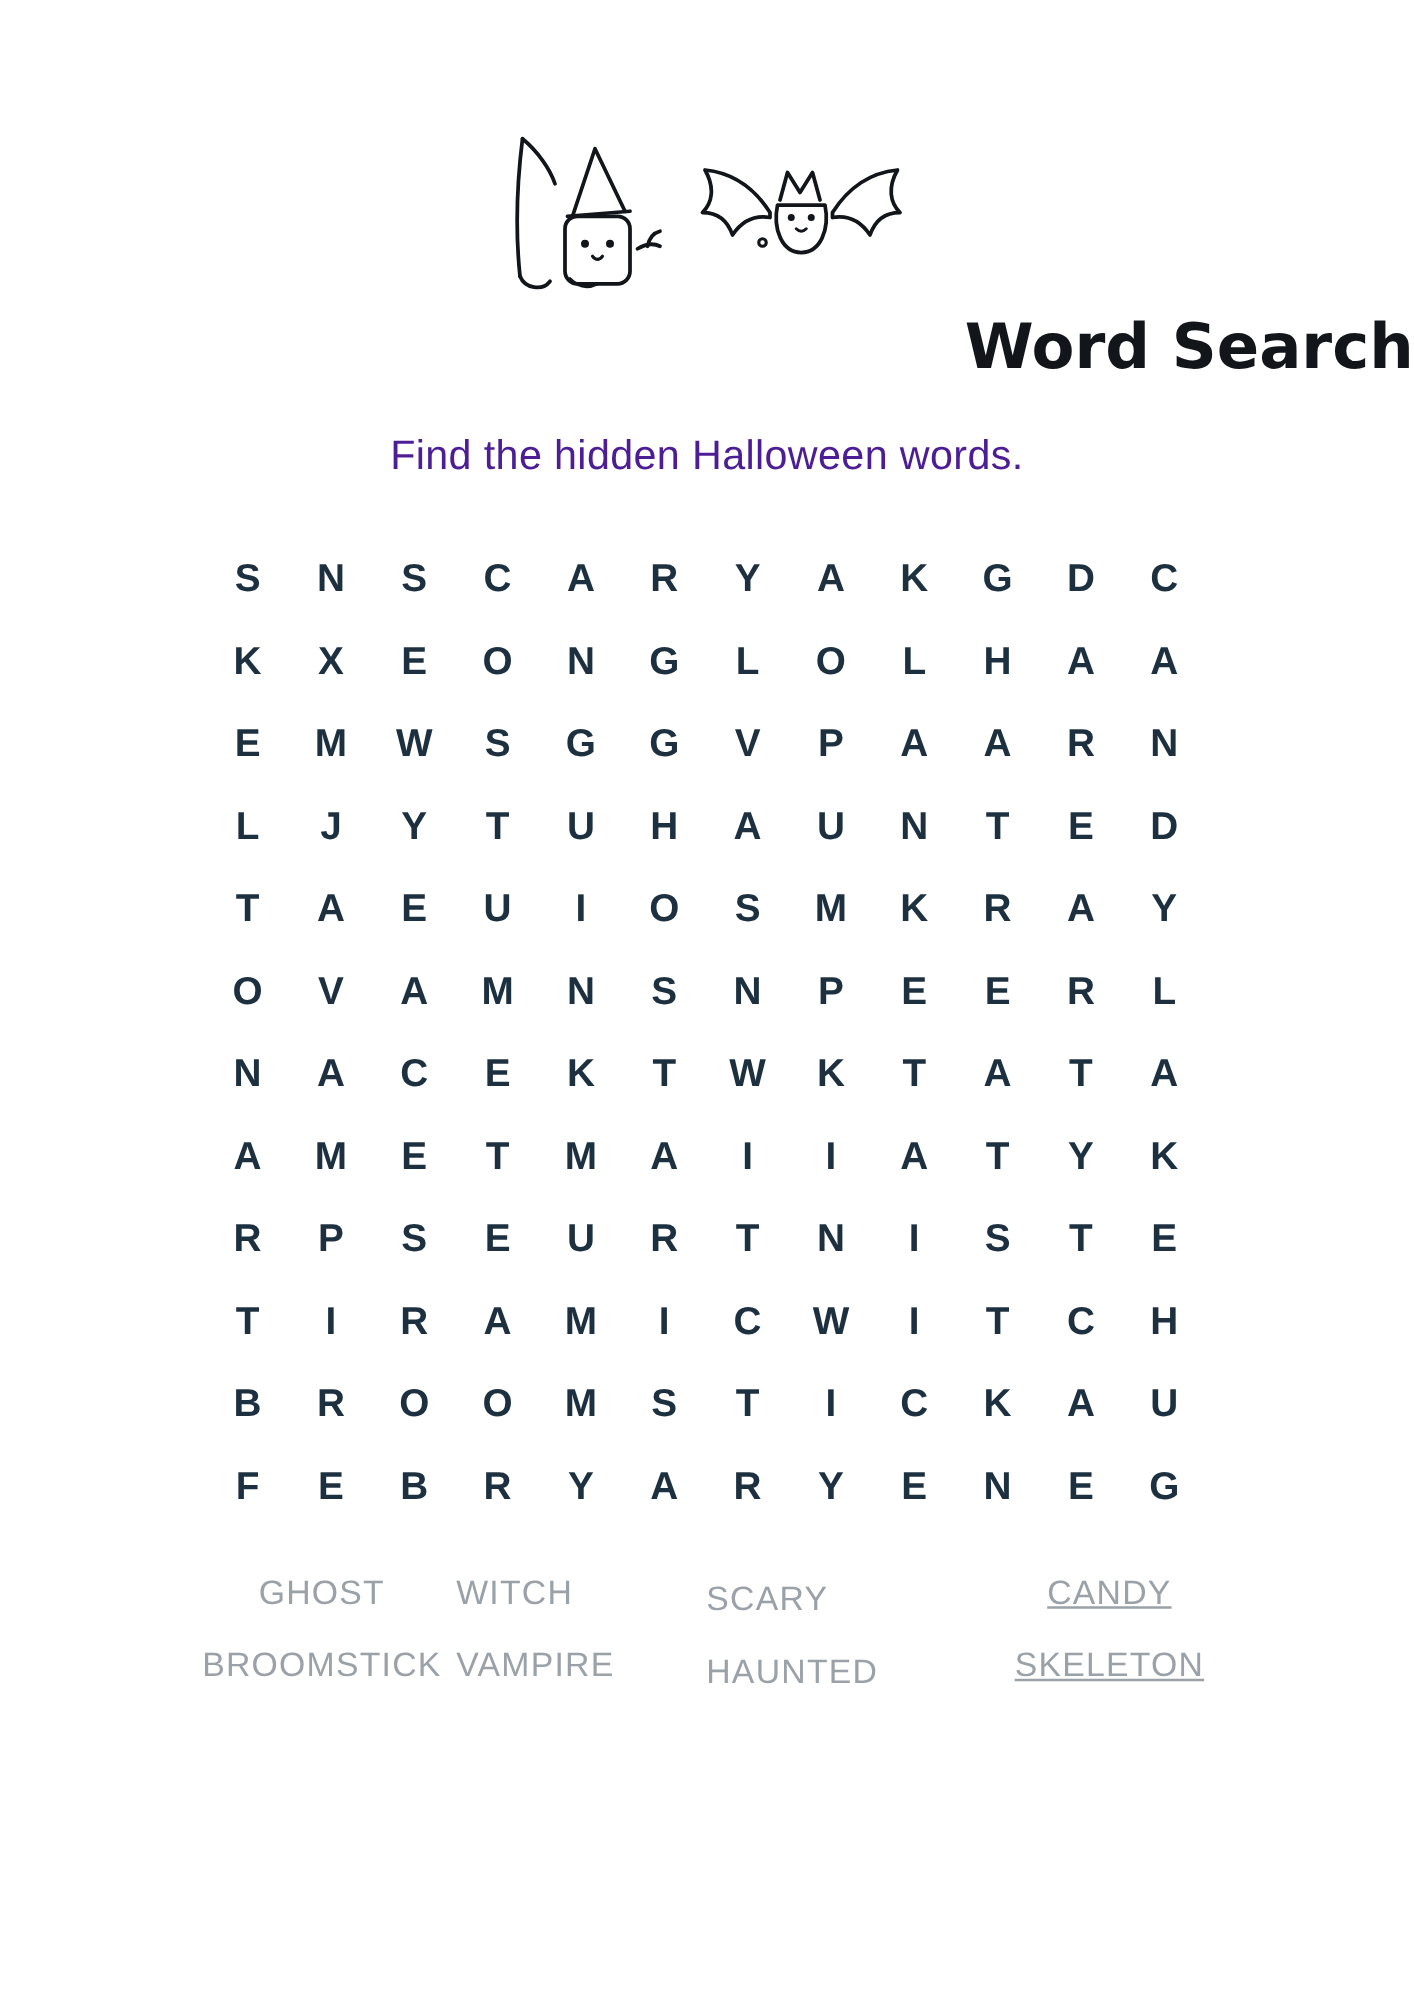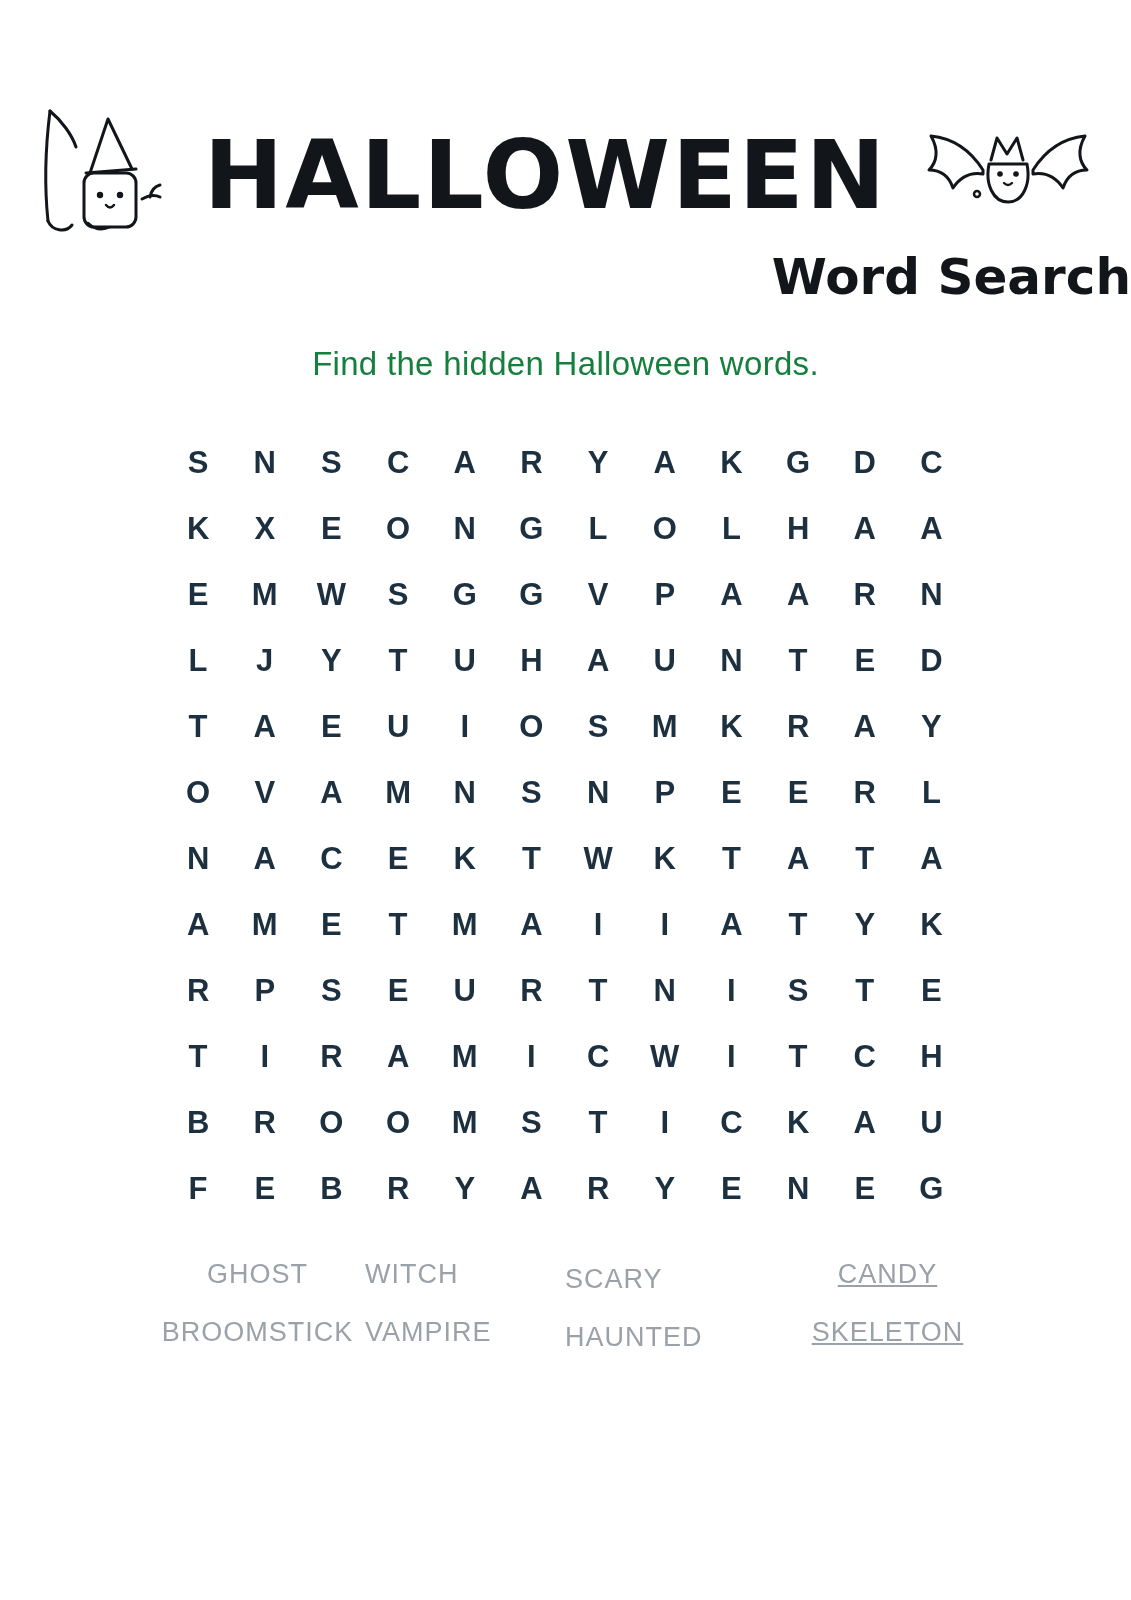--- a/index.html
+++ b/index.html
@@ -62,21 +62,21 @@
   }
 
   .instruction {
     position: absolute;
     top: 345px;
     left: 0;
     width: 1131px;
     text-align: center;
     font-family: "Liberation Sans", sans-serif;
     font-size: 33px;
-    color: #15803d;
+    color: #4c1d95;
     letter-spacing: 0.3px;
   }
 
   
   .grid-wrap {
     position: absolute;
     top: 430px;
     left: 165px;
     width: 800px;
   }
@@ -137,21 +137,20 @@
         <rect x="56" y="70" width="52" height="54" rx="10" stroke="#12151a" stroke-width="3"></rect>
         <circle cx="72" cy="92" r="3.2" fill="#12151a"></circle>
         <circle cx="92" cy="92" r="3.2" fill="#12151a"></circle>
         <path d="M78 102 q4 5 8 0" stroke="#12151a" stroke-width="2.5" stroke-linecap="round"></path>
         <path d="M60 120 q10 10 22 4" stroke="#12151a" stroke-width="2.5" stroke-linecap="round"></path>
         <path d="M114 96 q10 -6 18 -2" stroke="#12151a" stroke-width="3" stroke-linecap="round"></path>
         <path d="M122 94 q2 -10 10 -12" stroke="#12151a" stroke-width="3" stroke-linecap="round"></path>
       </svg>
     </span>
 
-    <h1 class="title">HALLOWEEN</h1>
 
     <span class="bat-icon">
       <svg width="190" height="110" viewBox="0 0 190 110" fill="none" xmlns="http://www.w3.org/2000/svg">
         <path d="M70 52 C56 30 38 20 18 18 C26 32 24 44 16 52 C28 52 36 58 40 70 C48 58 58 54 70 56 Z" stroke="#12151a" stroke-width="3" stroke-linejoin="round"></path>
         <path d="M120 52 C134 30 152 20 172 18 C164 32 166 44 174 52 C162 52 154 58 150 70 C142 58 132 54 120 56 Z" stroke="#12151a" stroke-width="3" stroke-linejoin="round"></path>
         <path d="M78 42 L84 20 L94 36 L104 20 L110 42" stroke="#12151a" stroke-width="3" stroke-linejoin="round" stroke-linecap="round"></path>
         <path d="M76 46 C72 66 80 84 95 84 C110 84 118 66 114 46 Z" stroke="#12151a" stroke-width="3" stroke-linejoin="round"></path>
         <circle cx="87" cy="56" r="2.8" fill="#12151a"></circle>
         <circle cx="103" cy="56" r="2.8" fill="#12151a"></circle>
         <path d="M91 65 q4 4 8 0" stroke="#12151a" stroke-width="2.4" stroke-linecap="round"></path>

